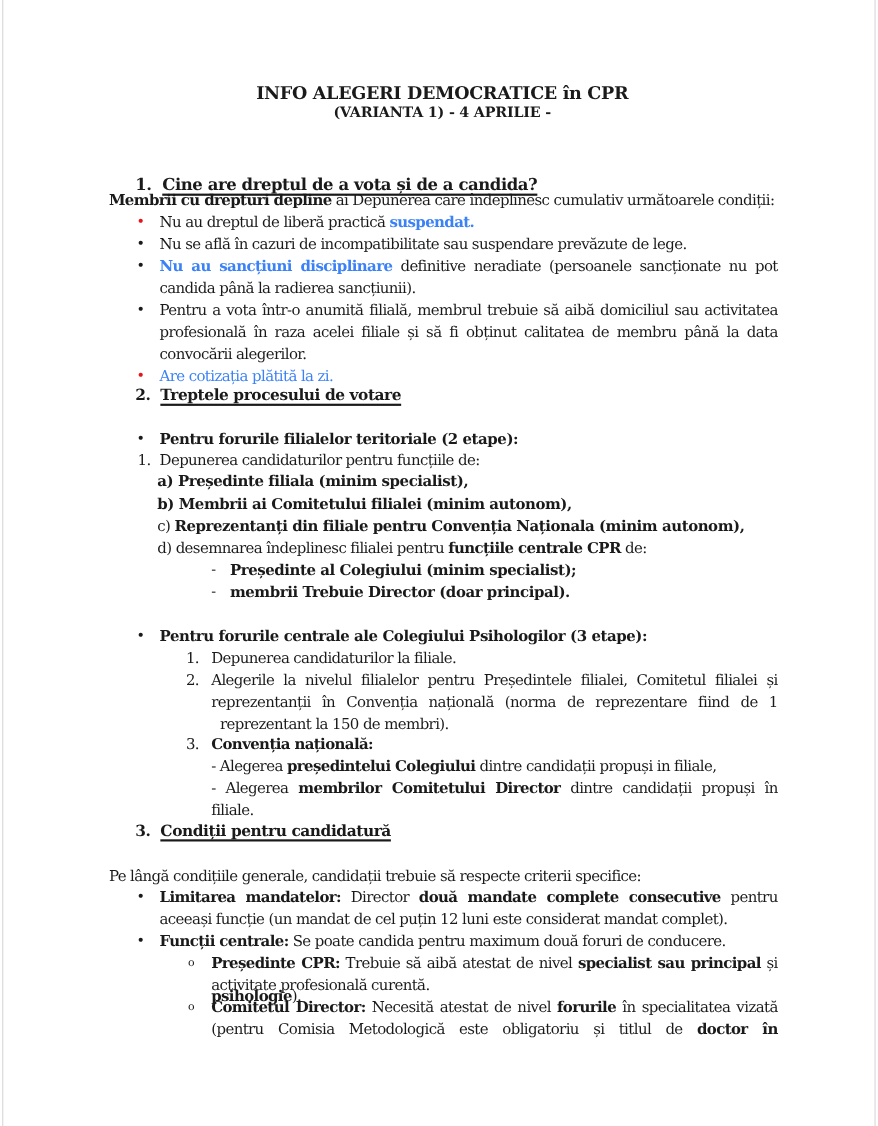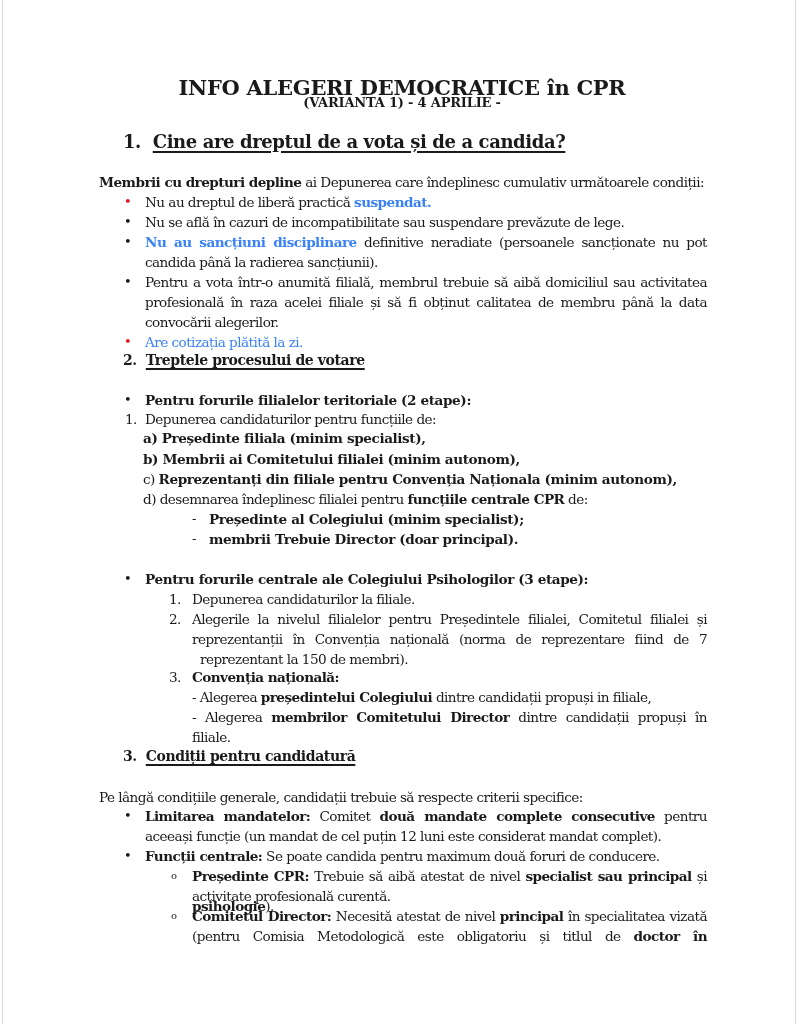--- a/index.html
+++ b/index.html
@@ -2,23 +2,23 @@
 <html><head>
 <meta charset="utf-8">
 <style>
   html, body { margin: 0; padding: 0; background: #ffffff; }
   body { width: 798px; height: 1024px; overflow: hidden; position: relative;
          font-family: "DejaVu Serif", "Liberation Serif", serif; color: #1a1a1a; }
   .page { position: absolute; left: 2px; top: 0; width: 792px; height: 1024px;
           background: #fff; border-left: 1px solid #d8d8d8; border-right: 1px solid #d8d8d8; }
   .content { position: absolute; left: 94px; top: 0; width: 610px; }
   .abs { position: absolute; }
-  .title { width: 610px; text-align: center; font-weight: bold; font-size: 21px; letter-spacing: -0.3px; }
+  .title { width: 610px; text-align: center; font-weight: bold; font-size: 16px; letter-spacing: -0.3px; }
   .subtitle { width: 610px; text-align: center; font-weight: bold; font-size: 13px; letter-spacing: -0.2px; }
-  .h1 { font-weight: bold; font-size: 18px; letter-spacing: -0.4px; white-space: nowrap; }
+  .h1 { font-weight: bold; font-size: 15px; letter-spacing: -0.4px; white-space: nowrap; margin-top: 28px; }
   .h1 .u, .h2 .u { text-decoration: underline; text-decoration-thickness: 1.5px; text-underline-offset: 3px; }
   .h2 { font-weight: bold; font-size: 14px; letter-spacing: -0.4px; white-space: nowrap; }
   .line { font-size: 13.6px; letter-spacing: -0.55px; line-height: 20px; white-space: nowrap; }
   .just { text-align: justify; text-align-last: justify; white-space: normal; }
   .red { color: #3b82f6; }
   .b { font-weight: bold; }
   .bullet { position: absolute; font-size: 13px; line-height: 20px; }
   .bullet.red { color: #e8141b; }
 </style>
 </head>
@@ -87,21 +87,21 @@
   <div class="abs line b" style="top:529px;left:112px;letter-spacing:-0.4px">membrii Trebuie Director (doar principal).</div>
 
   <span class="bullet" style="top:569px;left:27px">•</span>
   <div class="abs line b" style="top:569px;left:48px;letter-spacing:-0.4px">Pentru forurile centrale ale Colegiului Psihologilor (3 etape):</div>
 
   <div class="abs line" style="top:589px;left:72px">1.</div>
   <div class="abs line" style="top:589px;left:95px">Depunerea candidaturilor la filiale.</div>
 
   <div class="abs line" style="top:609px;left:72px">2.</div>
   <div class="abs line just" style="top:609px;left:95px;width:515px">Alegerile la nivelul filialelor pentru Președintele filialei, Comitetul filialei și</div>
-  <div class="abs line just" style="top:629px;left:95px;width:515px">reprezentanții în Convenția națională (norma de reprezentare fiind de 7</div>
+  <div class="abs line just" style="top:629px;left:95px;width:515px">reprezentanții în Convenția națională (norma de reprezentare fiind de 1</div>
   <div class="abs line" style="top:649px;left:103px">reprezentant la 150 de membri).</div>
 
   <div class="abs line" style="top:667px;left:72px">3.</div>
   <div class="abs line b" style="top:667px;left:95px">Convenția națională:</div>
   <div class="abs line" style="top:687px;left:95px">
     <span>- Alegerea </span><span class="b">președintelui Colegiului</span><span> dintre candidații propuși in filiale,</span>
   </div>
   <div class="abs line just" style="top:707px;left:95px;width:515px">
     <span>- Alegerea </span><span class="b">membrilor Comitetului Director</span><span> dintre candidații propuși în</span>
   </div>
@@ -109,38 +109,38 @@
 
   <div class="abs h2" style="top:748px;left:26px">
     <span>3.</span>&nbsp;
     <span class="u">Condiții pentru candidatură</span>
   </div>
 
   <div class="abs line" style="top:787px;left:2px">Pe lângă condițiile generale, candidații trebuie să respecte criterii specifice:</div>
 
   <span class="bullet" style="top:806px;left:27px">•</span>
   <div class="abs line just" style="top:806px;left:48px;width:562px">
-    <span class="b">Limitarea mandatelor:</span><span> Comitet </span><span class="b">două mandate complete consecutive</span><span> pentru</span>
+    <span class="b">Limitarea mandatelor:</span><span> Director </span><span class="b">două mandate complete consecutive</span><span> pentru</span>
   </div>
   <div class="abs line" style="top:826px;left:48px">aceeași funcție (un mandat de cel puțin 12 luni este considerat mandat complet).</div>
 
   <span class="bullet" style="top:846px;left:27px">•</span>
   <div class="abs line" style="top:846px;left:48px">
     <span class="b">Funcții centrale:</span><span> Se poate candida pentru maximum două foruri de conducere.</span>
   </div>
 
   <span class="bullet" style="top:866px;left:74px;font-size:10px">o</span>
   <div class="abs line just" style="top:866px;left:95px;width:515px">
     <span class="b">Președinte CPR:</span><span> Trebuie să aibă atestat de nivel </span><span class="b">specialist sau principal</span><span> și</span>
   </div>
   <div class="abs line" style="top:886px;left:95px">activitate profesională curentă.</div>
 
   <span class="bullet" style="top:906px;left:74px;font-size:10px">o</span>
   <div class="abs line just" style="top:906px;left:95px;width:515px">
-    <span class="b">Comitetul Director:</span><span> Necesită atestat de nivel </span><span class="b">principal</span><span> în specialitatea vizată</span>
+    <span class="b">Comitetul Director:</span><span> Necesită atestat de nivel </span><span class="b">forurile</span><span> în specialitatea vizată</span>
   </div>
   <div class="abs line just" style="top:926px;left:95px;width:515px">
     <span>(pentru Comisia Metodologică este obligatoriu și titlul de </span><span class="b">doctor în</span>
   </div>
   <div class="abs line" style="top:896px;left:95px">
     <span class="b">psihologie</span><span>).</span>
   </div>
 
  </div>
 </div>

